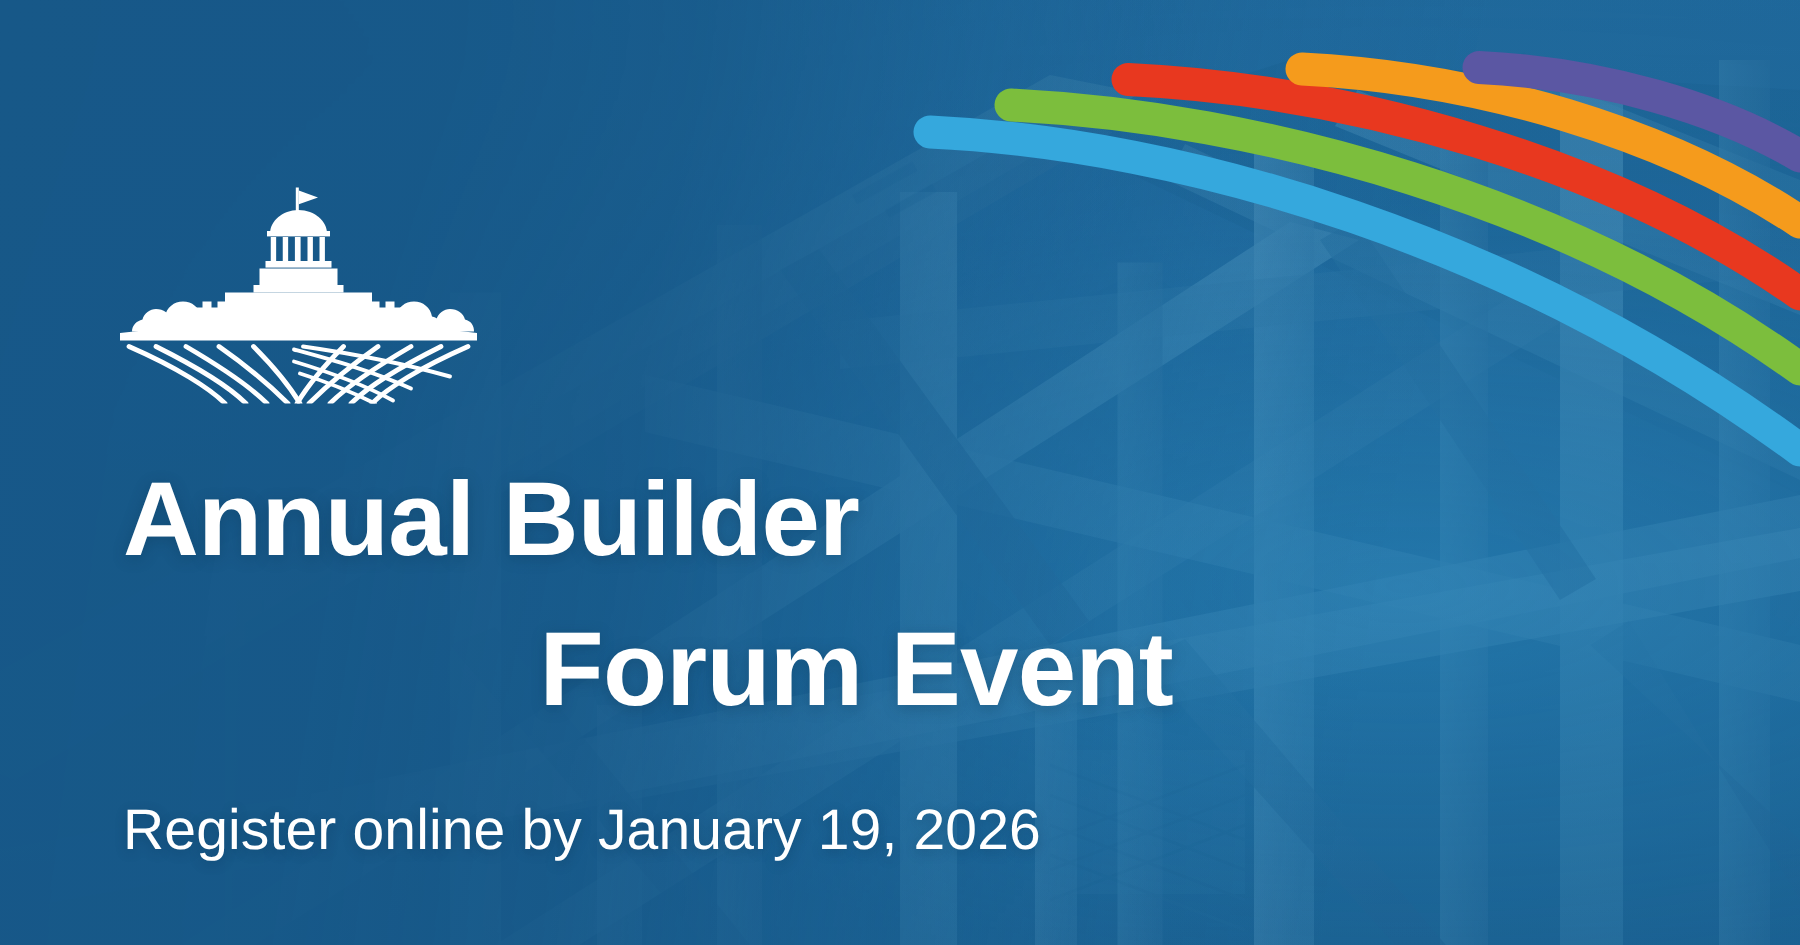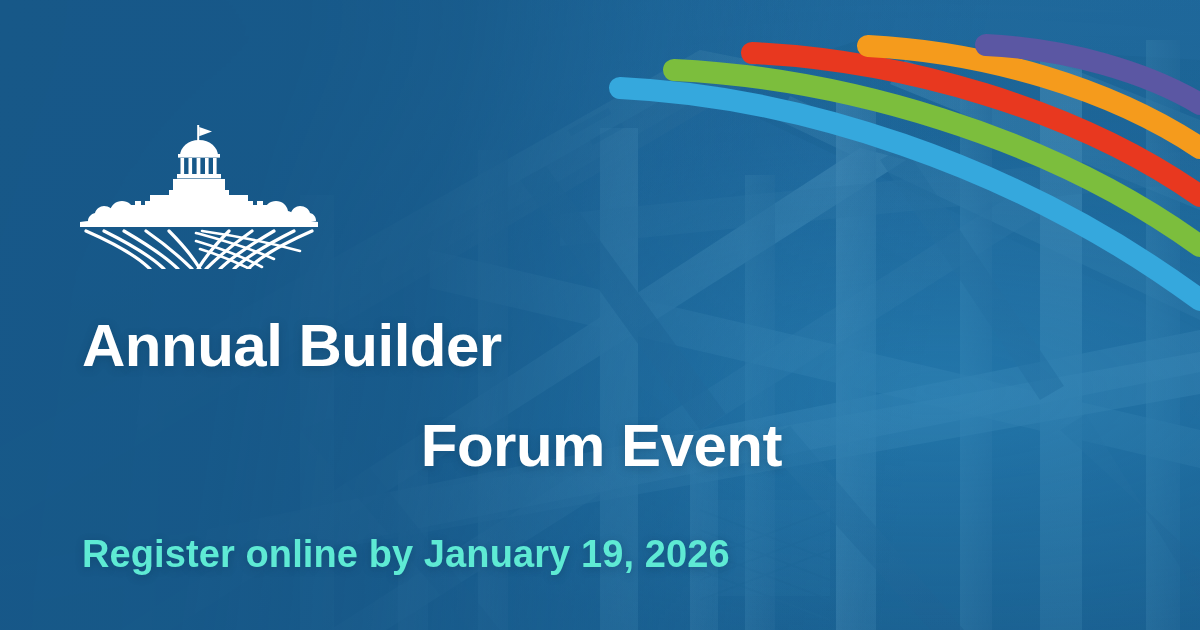--- a/index.html
+++ b/index.html
@@ -60,34 +60,34 @@
   }
   .logo svg{ width:100%; height:100%; display:block; }
 
   
   .copy{
     position:absolute; left:82px; top:296px;
     width:700px;
   }
   .headline{
     color:#ffffff;
-    font-size:60px;
+    font-size:70px;
     line-height:100px;
     font-weight:700;
     letter-spacing:-0.5px;
     text-shadow:0 2px 10px rgba(10,45,72,.30);
     white-space:nowrap;
   }
   .headline .l2{ display:block;text-align:right; }
   .subhead{
     margin-top:36px;
-    color:#5eead4;
+    color:#ffffff;
     font-size:38px;
     line-height:44px;
-    font-weight:700;
+    font-weight:400;
     letter-spacing:.1px;
     text-shadow:0 2px 8px rgba(10,45,72,.32);
     white-space:nowrap;
   }
 </style>
 </head>
 <body>
 
 <div class="banner">
 

